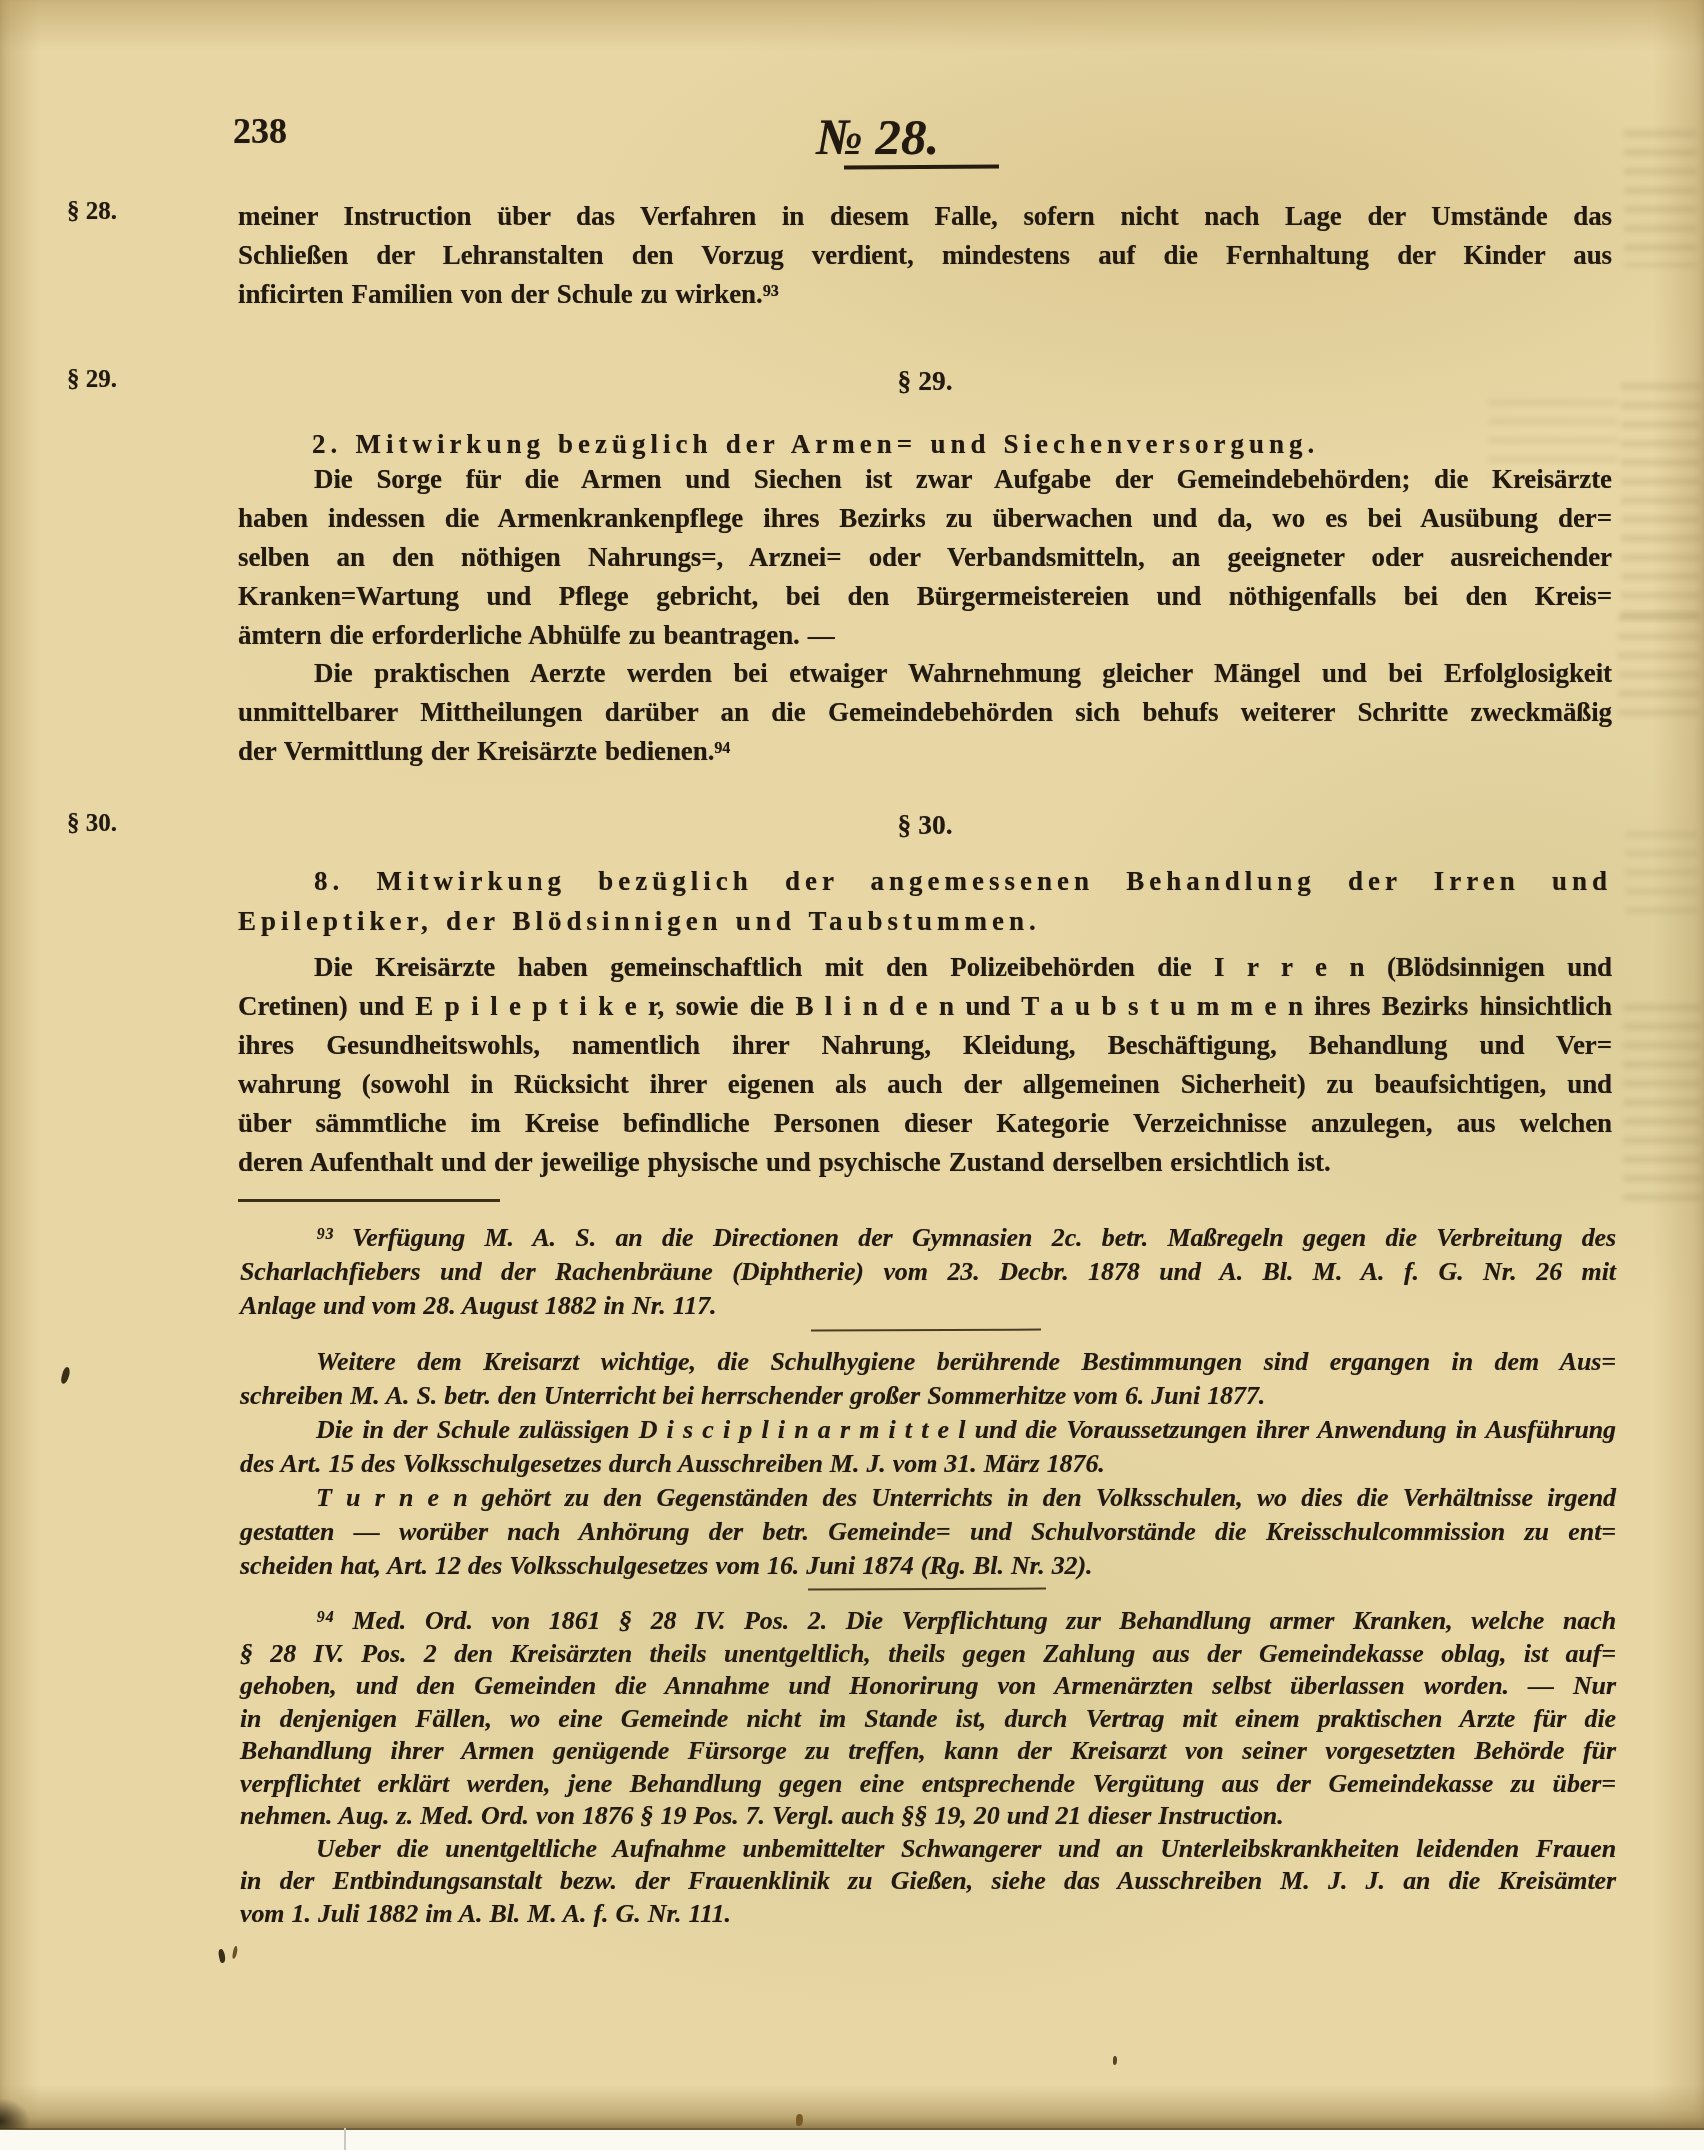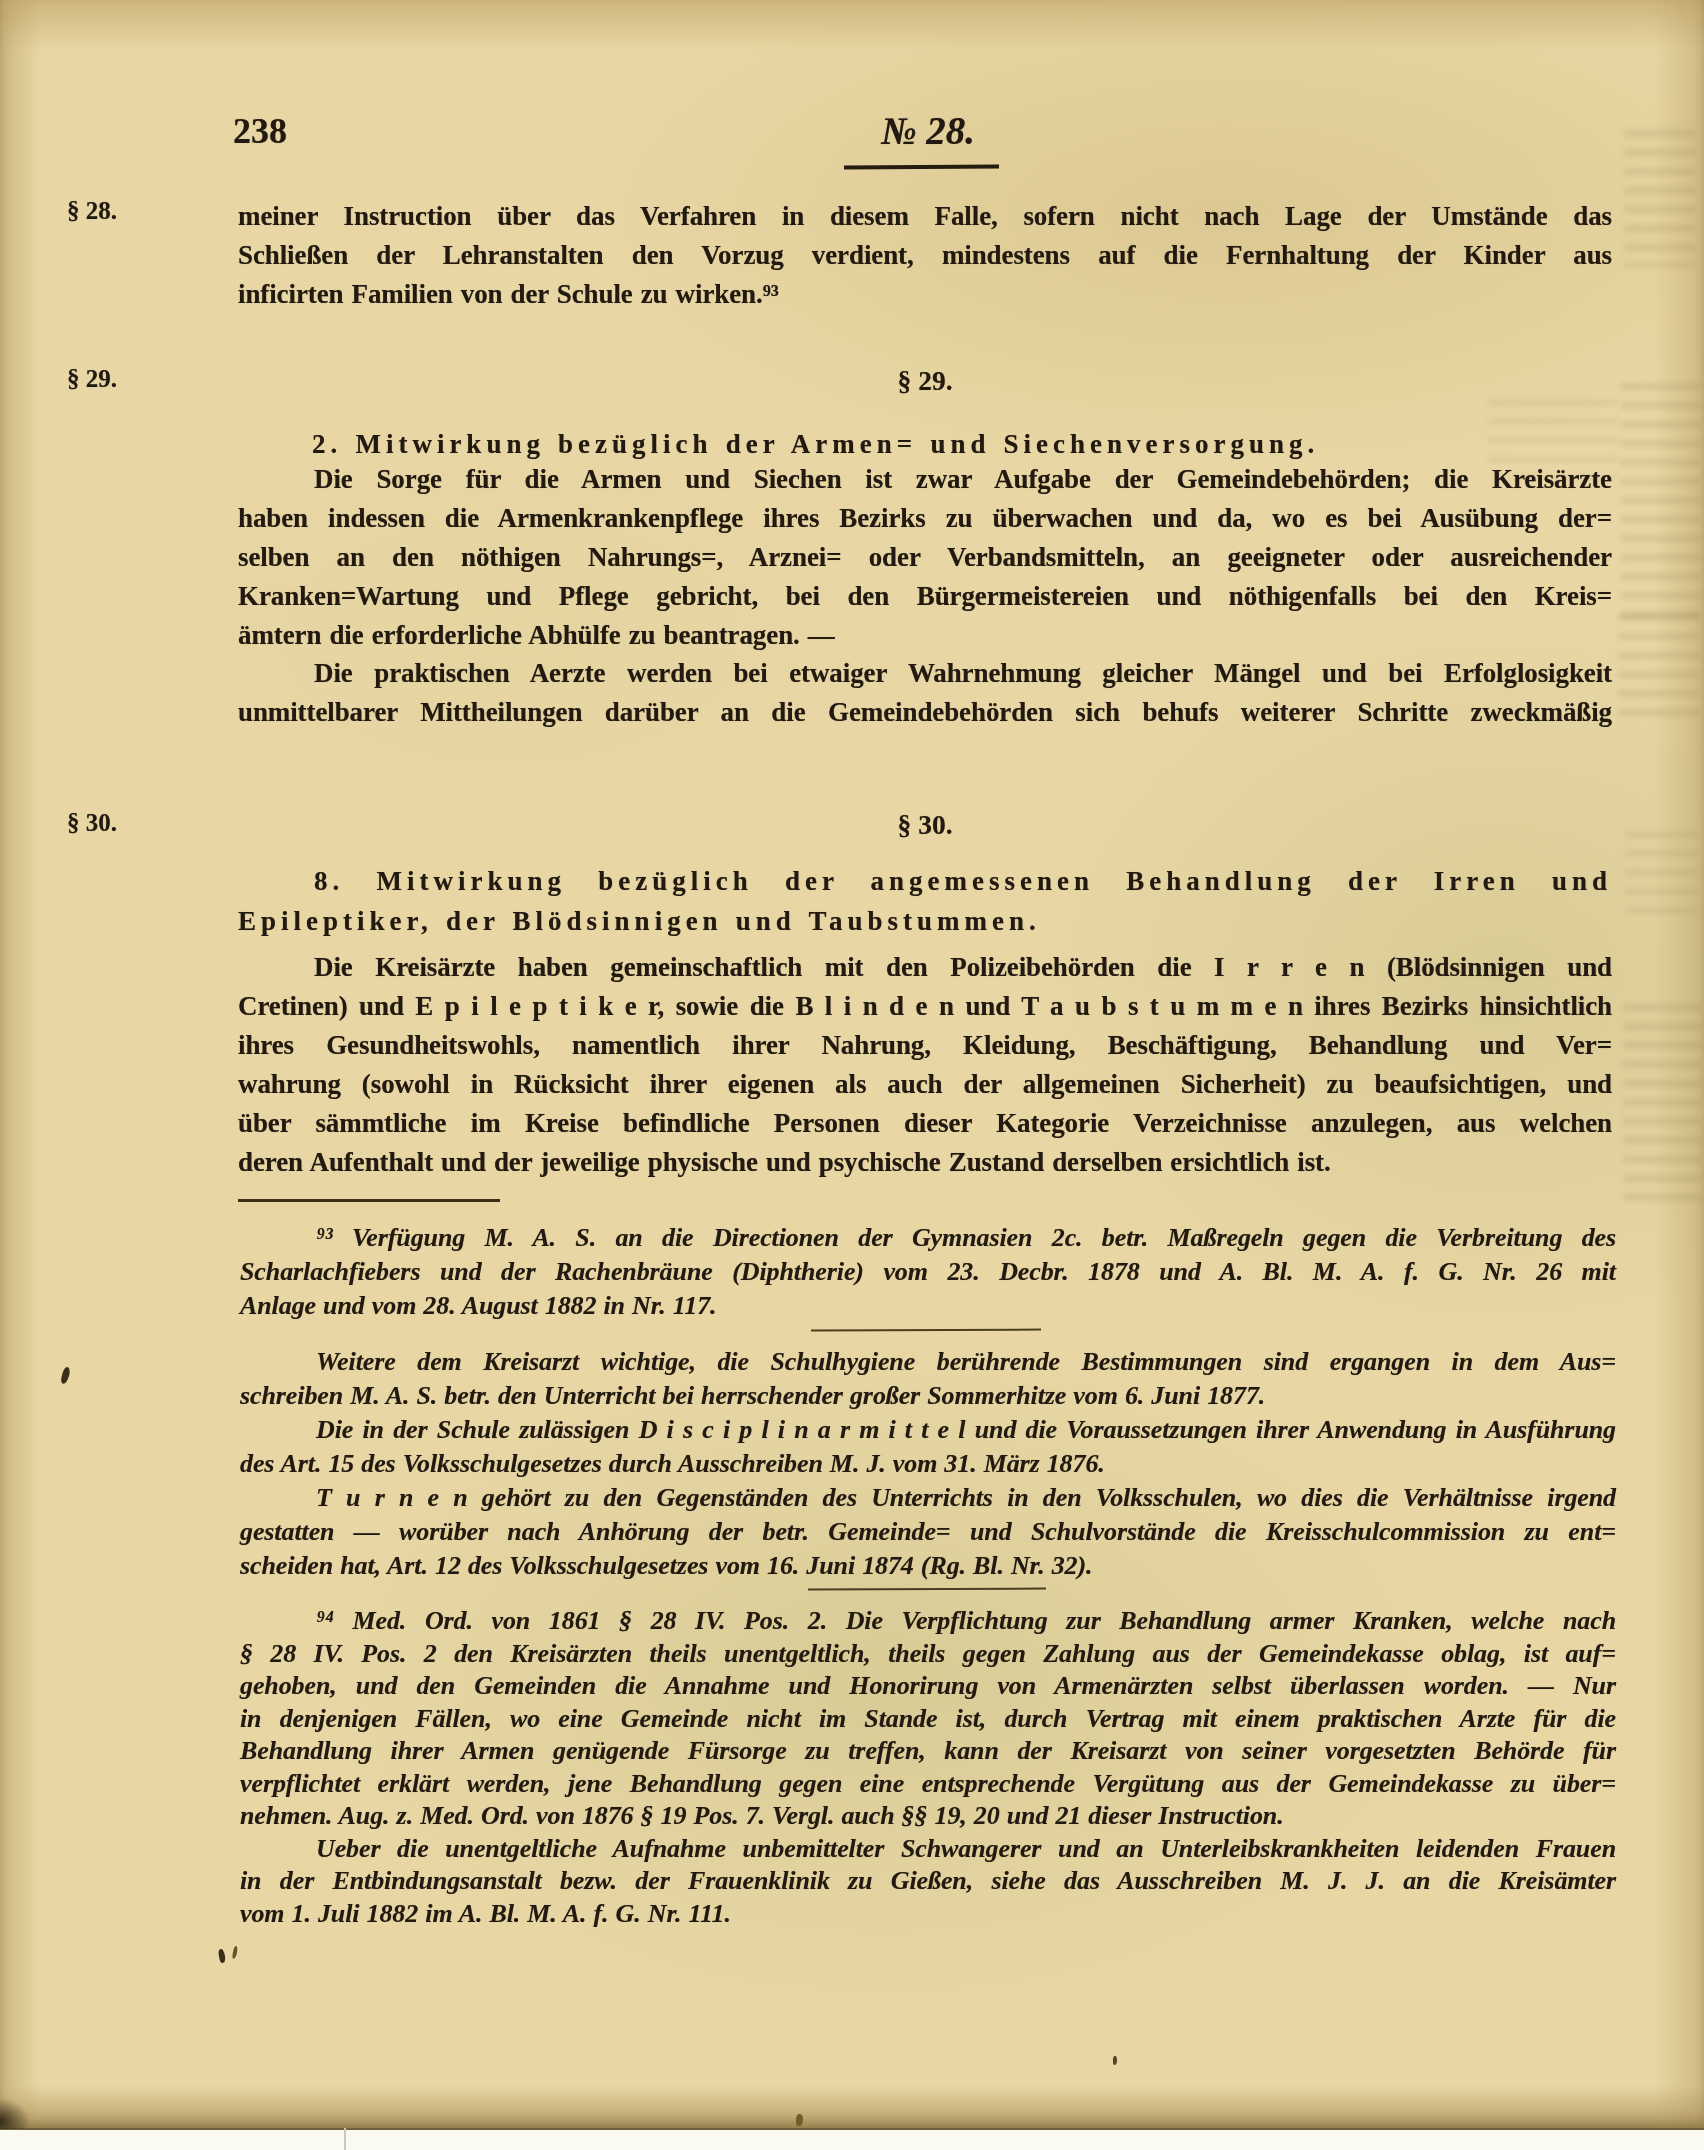--- a/index.html
+++ b/index.html
@@ -35,22 +35,22 @@
   .lh54 .ln{height:39px;line-height:39px;}
   .lh56 .ln{height:40px;line-height:40px;}
   .lh47 .ln{height:34px;line-height:34px;}
   .lh45 .ln{height:32.5px;line-height:32.5px;}
   .ln{white-space:normal;overflow:visible;}
   .j{text-align:justify;text-align-last:justify;}
   .ind{text-indent:76px;}
   .sperr{letter-spacing:5px;}
   .pagenum{position:absolute;left:233px;top:110px;font-size:36px;font-weight:700;
            text-shadow:0 0 0.7px rgba(30,22,12,.5);}
-  .issue{position:absolute;left:816px;top:108px;width:224px;text-align:center;
-         font-size:39px;font-weight:700;font-style:italic;text-shadow:0 0 0.7px rgba(30,22,12,.5);}
+  .issue{position:absolute;left:816px;top:108px;width:224px;
+         font-size:51px;font-weight:700;font-style:italic;text-shadow:0 0 0.7px rgba(30,22,12,.5);}
   .issue-underline{position:absolute;left:844px;top:165px;width:155px;height:3.6px;
                    background:#241c10;transform:rotate(-.3deg);}
   .mlabel{position:absolute;left:67px;font-size:25px;font-weight:700;
           text-shadow:0 0 0.7px rgba(30,22,12,.45);}
   .clabel{position:absolute;left:238px;width:1374px;text-align:center;font-size:27.5px;
           font-weight:700;text-shadow:0 0 0.7px rgba(30,22,12,.45);}
   .rule{position:absolute;background:#3c3019;height:2.9px;}
   .rule-main{left:238px;top:1199px;width:262px;}
   .rule-sep1{left:811px;top:1329px;width:230px;height:2.2px;background:#4a3d22;transform:rotate(-.2deg);}
   .rule-sep2{left:808px;top:1588px;width:238px;height:2.2px;background:#4a3d22;transform:rotate(-.2deg);}
@@ -109,20 +109,21 @@
     <div class="ln j ind">Die Sorge für die Armen und Siechen ist zwar Aufgabe der Gemeindebehörden; die Kreisärzte</div>
     <div class="ln j">haben indessen die Armenkrankenpflege ihres Bezirks zu überwachen und da, wo es bei Ausübung der=</div>
     <div class="ln j">selben an den nöthigen Nahrungs=, Arznei= oder Verbandsmitteln, an geeigneter oder ausreichender</div>
     <div class="ln j">Kranken=Wartung und Pflege gebricht, bei den Bürgermeistereien und nöthigenfalls bei den Kreis=</div>
     <div class="ln">ämtern die erforderliche Abhülfe zu beantragen. —</div>
   </div>
 
   <div class="block t-main lh54" style="top:654px">
     <div class="ln j ind">Die praktischen Aerzte werden bei etwaiger Wahrnehmung gleicher Mängel und bei Erfolglosigkeit</div>
     <div class="ln j">unmittelbarer Mittheilungen darüber an die Gemeindebehörden sich behufs weiterer Schritte zweckmäßig</div>
+    <div class="ln">der Vermittlung der Kreisärzte bedienen.⁹⁴</div>
   </div>
 
   <div class="clabel" style="top:809px">§ 30.</div>
 
   <div class="block t-main lh56" style="top:861px">
     <div class="ln j ind sperr">8. Mitwirkung bezüglich der angemessenen Behandlung der Irren und</div>
     <div class="ln sperr">Epileptiker, der Blödsinnigen und Taubstummen.</div>
   </div>
 
   <div class="block t-main lh54" style="top:948px">

